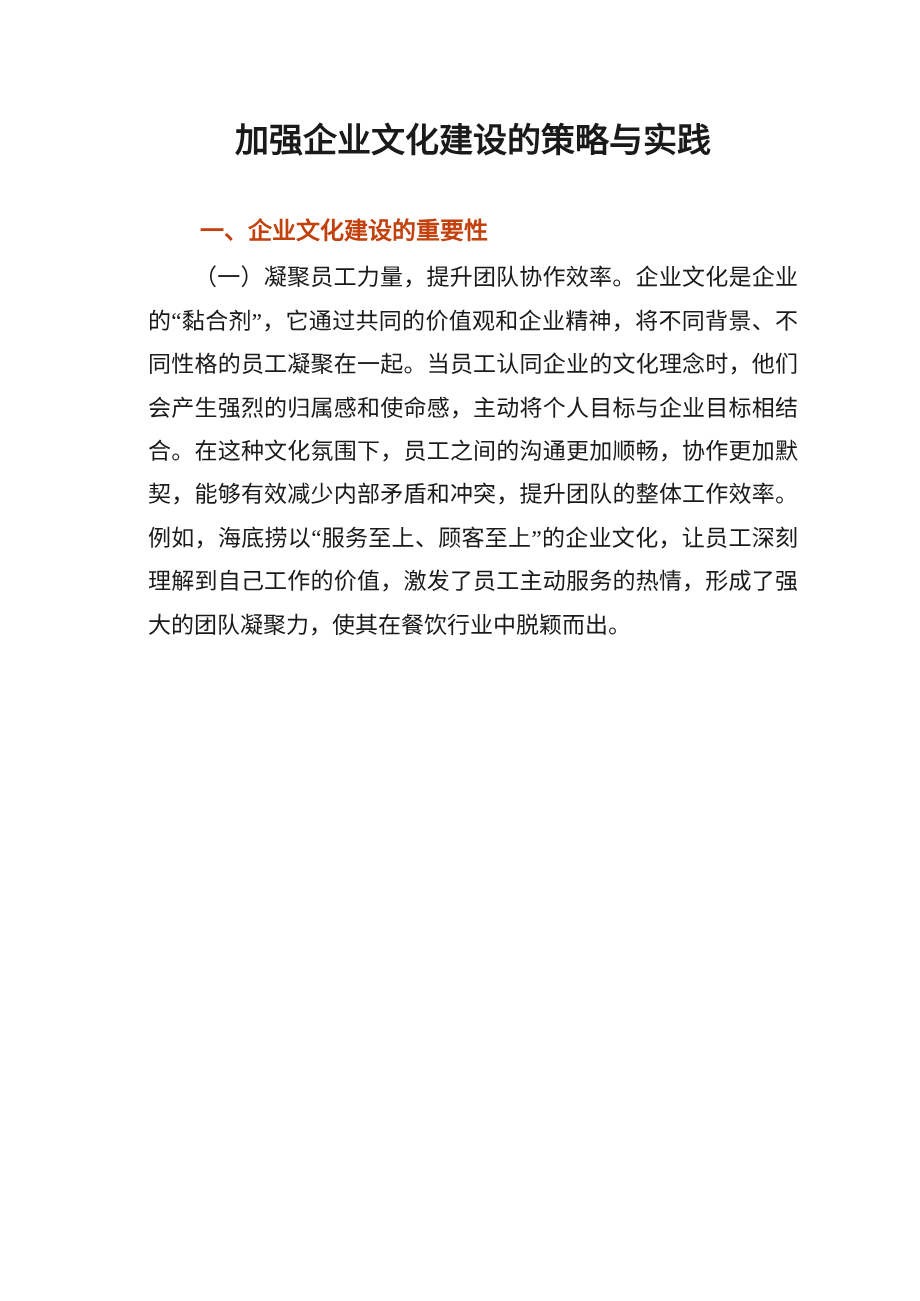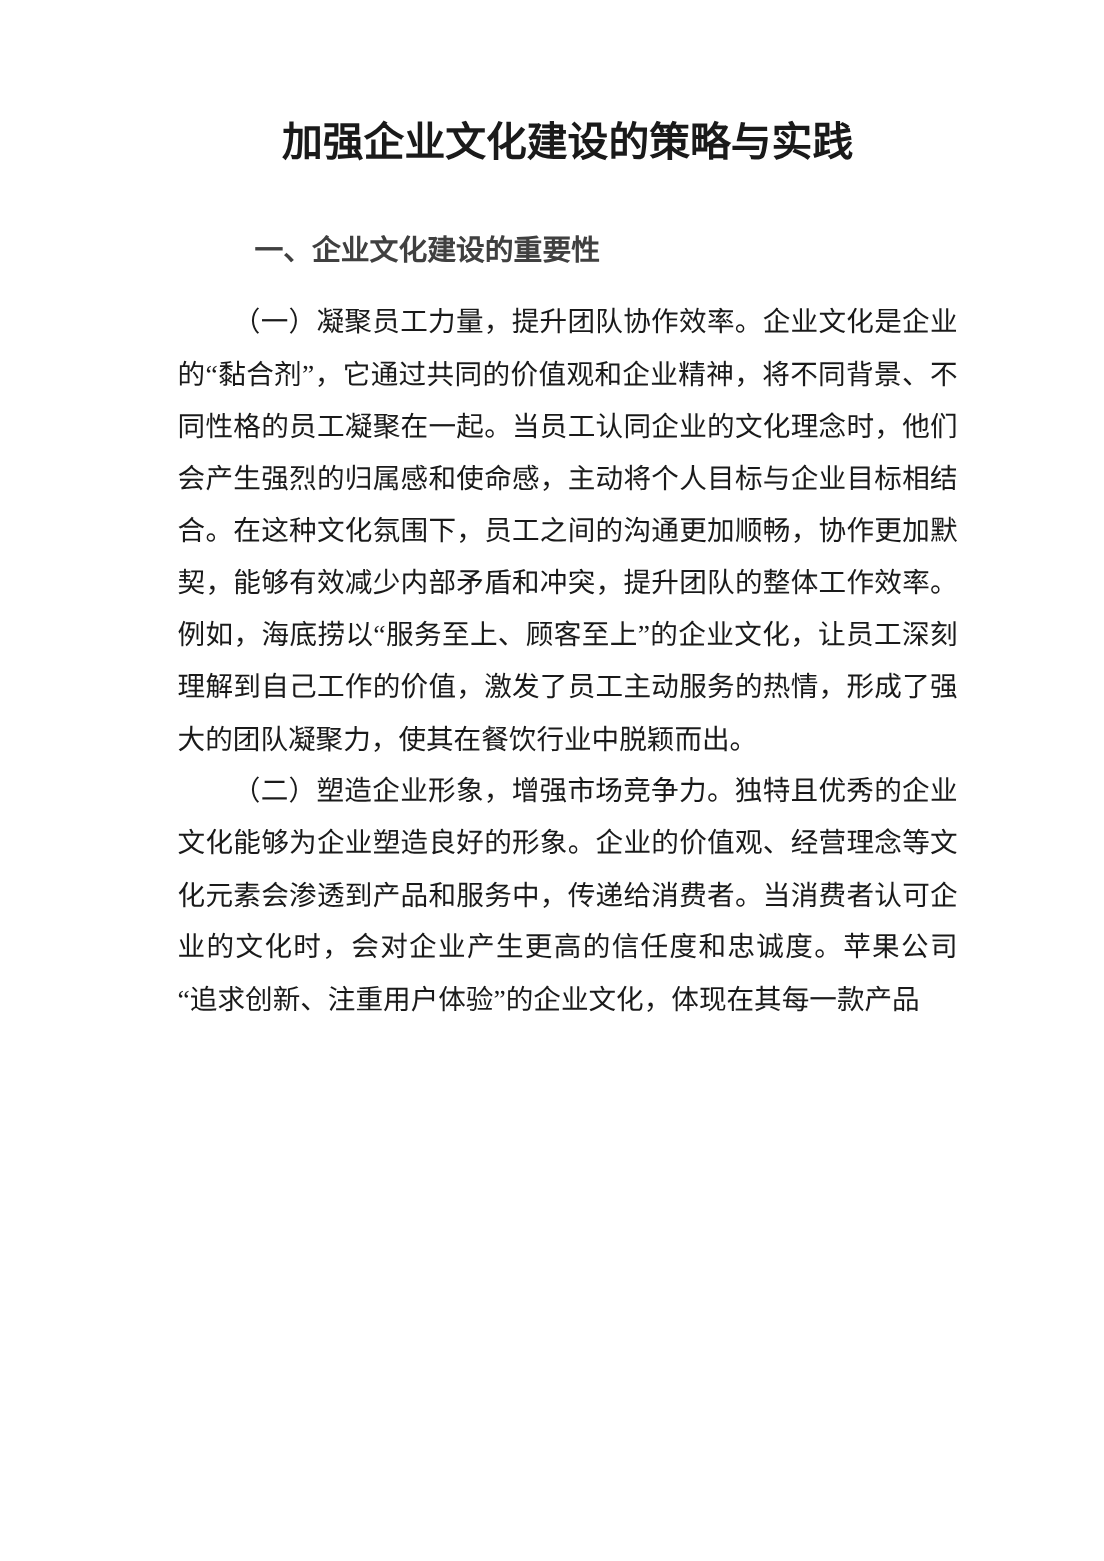--- a/index.html
+++ b/index.html
@@ -12,23 +12,23 @@
     width: 920px;
     height: 1301px;
     background: #ffffff;
     overflow: hidden;
     font-family: "Liberation Serif", "DejaVu Serif", serif;
     color: #1a1a1a;
   }
   .content {
     position: absolute;
     left: 148px;
-    top: 16px;
+    top: 0;
     width: 650px;
-    padding-top: 78px;
+    padding-top: 115px;
     box-sizing: content-box;
   }
   .doc-title {
     font-size: 34px;
     font-weight: bold;
     line-height: 52px;
     text-align: center;
     letter-spacing: 0;
     margin: 0 0 42px 0;
     font-family: "Liberation Serif", "DejaVu Serif", serif;
@@ -40,28 +40,27 @@
     text-justify: inter-ideograph;
     text-indent: 2em;
     margin: 0;
     word-break: break-all;
   }
   .heading {
     font-size: 24px;
     font-weight: bold;
     line-height: 43.4px;
     text-indent: 2em;
-    margin: 16px;
+    margin: 4px;
     font-family: "Liberation Sans", "DejaVu Sans", sans-serif;
-    color: #404040;
+    color: #c2410c;
   }
 </style>
 </head>
 <body>
 
 <div class="page">
   <div class="content">
     <h1 class="doc-title">加强企业文化建设的策略与实践</h1>
     <h2 class="heading">一、企业文化建设的重要性</h2>
     <p class="para">（一）凝聚员工力量，提升团队协作效率。企业文化是企业的“黏合剂”，它通过共同的价值观和企业精神，将不同背景、不同性格的员工凝聚在一起。当员工认同企业的文化理念时，他们会产生强烈的归属感和使命感，主动将个人目标与企业目标相结合。在这种文化氛围下，员工之间的沟通更加顺畅，协作更加默契，能够有效减少内部矛盾和冲突，提升团队的整体工作效率。例如，海底捞以“服务至上、顾客至上”的企业文化，让员工深刻理解到自己工作的价值，激发了员工主动服务的热情，形成了强大的团队凝聚力，使其在餐饮行业中脱颖而出。</p>
-    <p class="para">（二）塑造企业形象，增强市场竞争力。独特且优秀的企业文化能够为企业塑造良好的形象。企业的价值观、经营理念等文化元素会渗透到产品和服务中，传递给消费者。当消费者认可企业的文化时，会对企业产生更高的信任度和忠诚度。苹果公司“追求创新、注重用户体验”的企业文化，体现在其每一款产品</p>
   </div>
 </div>
 
 </body></html>

